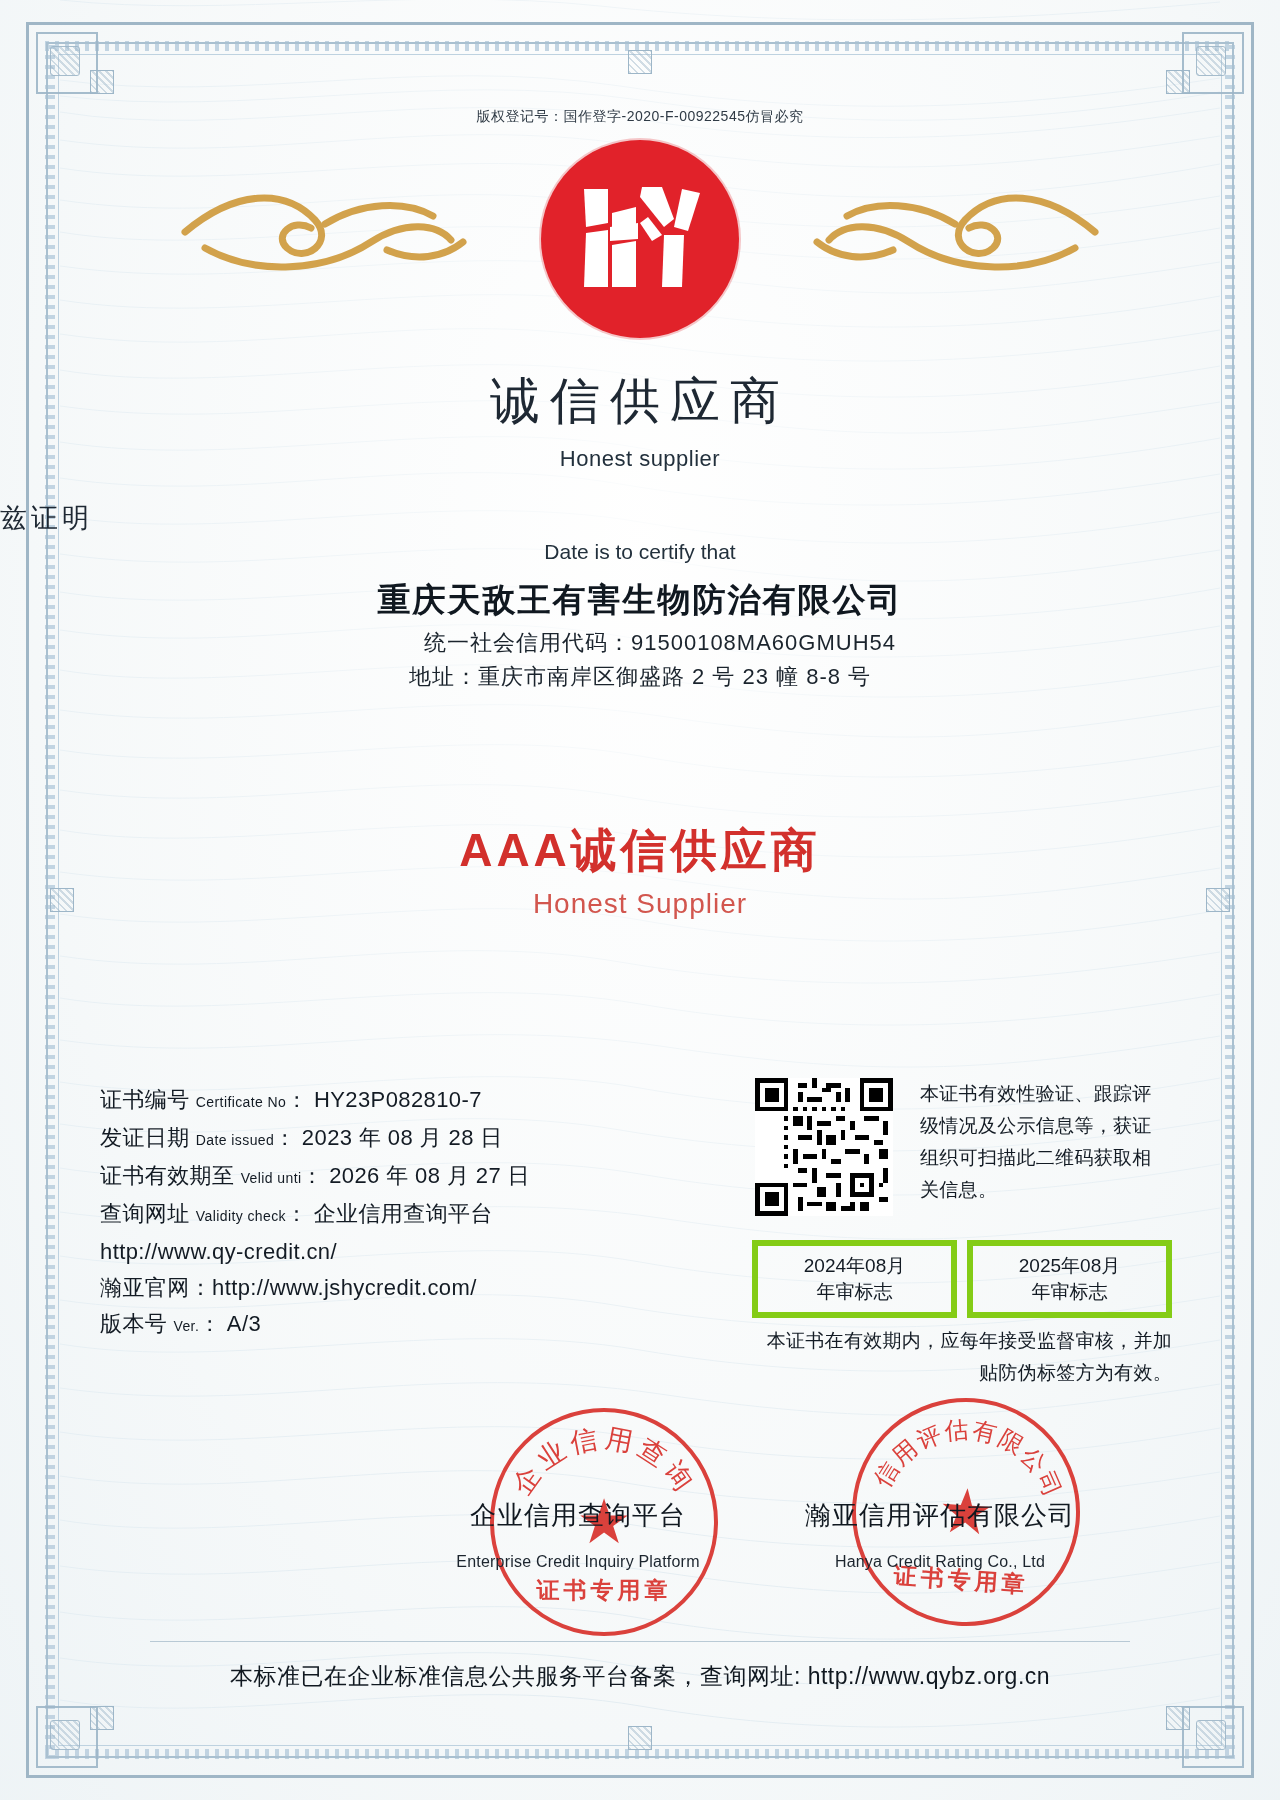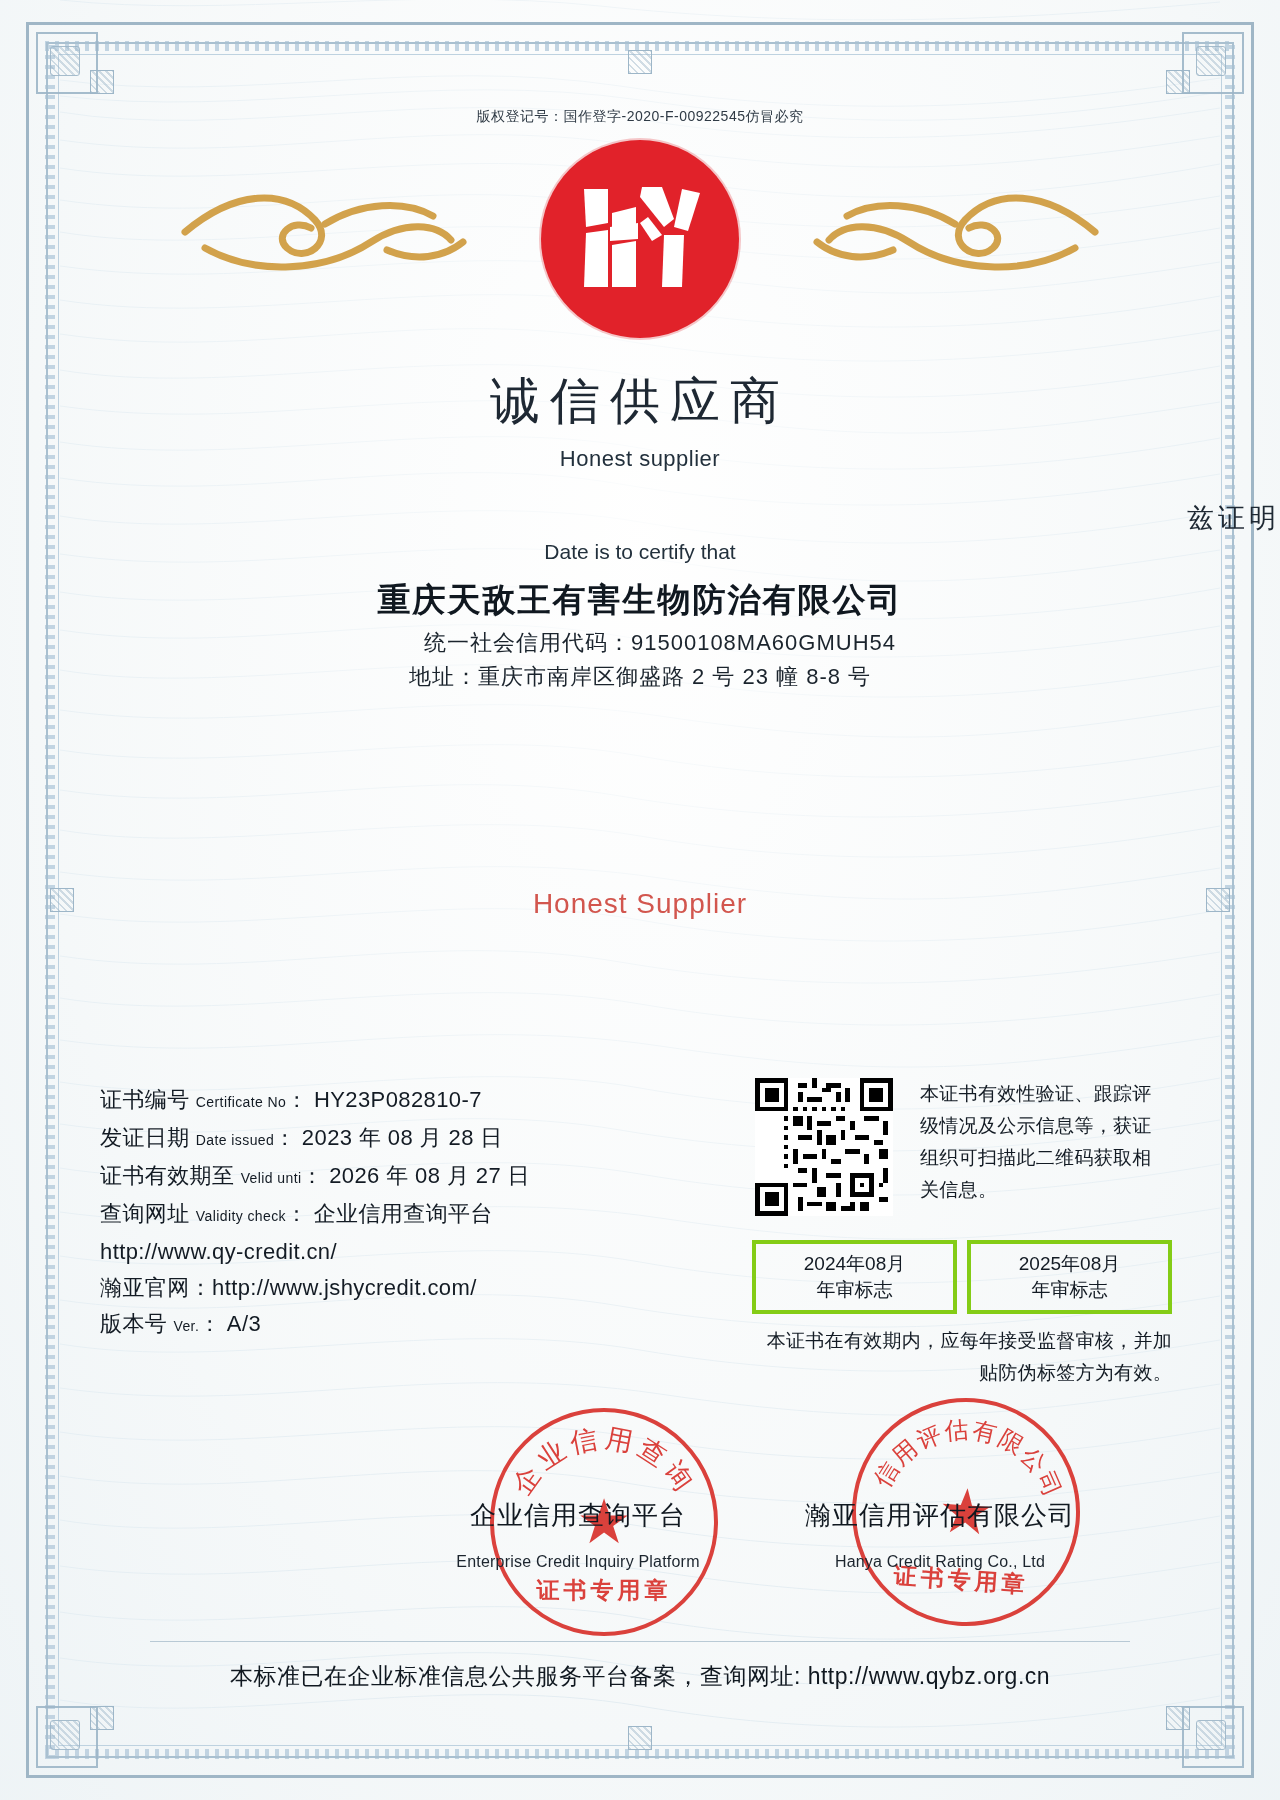--- a/index.html
+++ b/index.html
@@ -100,21 +100,21 @@
   .title-cn{
     position:absolute;top:368px;left:0;width:100%;text-align:center;
     font-size:50px;letter-spacing:10px;color:#1e2833;
     font-family:"DejaVu Serif","Liberation Serif",serif;
   }
   .title-en{
     position:absolute;top:446px;left:0;width:100%;text-align:center;
     font-size:22px;color:#22303c;letter-spacing:.5px;
   }
   .certify-cn{
-    position:absolute;top:500px;left:0;width:100%;text-align:right;
+    position:absolute;top:500px;left:0;width:100%;text-align:left;
     font-size:27px;color:#1e2833;letter-spacing:4px;
   }
   .certify-en{
     position:absolute;top:540px;left:0;width:100%;text-align:center;
     font-size:21px;color:#22303c;
   }
   .company{
     position:absolute;top:578px;left:0;width:100%;text-align:center;
     font-size:33px;font-weight:bold;color:#101820;letter-spacing:2px;
   }
@@ -156,21 +156,21 @@
   .qr svg{display:block;}
   .note{
     position:absolute;left:920px;top:1078px;width:250px;
     font-size:19px;line-height:32px;color:#131b24;letter-spacing:.3px;
   }
   .stamps-row{
     position:absolute;left:752px;top:1240px;width:420px;
     display:flex;gap:10px;
   }
   .year-box{
-    flex:1;border:4px solid #84cc16;height:66px;
+    flex:1;border:6px solid #84cc16;height:66px;
     display:flex;flex-direction:column;align-items:center;justify-content:center;
     font-size:19px;color:#131b24;line-height:26px;
   }
   .note2{
     position:absolute;left:752px;top:1325px;width:420px;
     font-size:19px;line-height:32px;color:#131b24;text-align:right;letter-spacing:.3px;
   }
 
   
   .seal{
@@ -334,20 +334,21 @@
   </div>
 
   <div class="title-cn">诚信供应商</div>
   <div class="title-en">Honest supplier</div>
   <div class="certify-cn">兹证明</div>
   <div class="certify-en">Date is to certify that</div>
   <div class="company">重庆天敌王有害生物防治有限公司</div>
   <div class="credit-code">统一社会信用代码：91500108MA60GMUH54</div>
   <div class="address">地址：重庆市南岸区御盛路 2 号 23 幢 8-8 号</div>
 
+  <div class="award-cn">AAA诚信供应商</div>
   <div class="award-en">Honest Supplier</div>
 
   <div class="details">
     <div class="d-row">
       <span class="d-lab-cn">证书编号</span>
       <span class="d-lab-en">Certificate No</span><span>：</span>
       <span class="d-val">HY23P082810-7</span>
     </div>
     <div class="d-row">
       <span class="d-lab-cn">发证日期</span>

